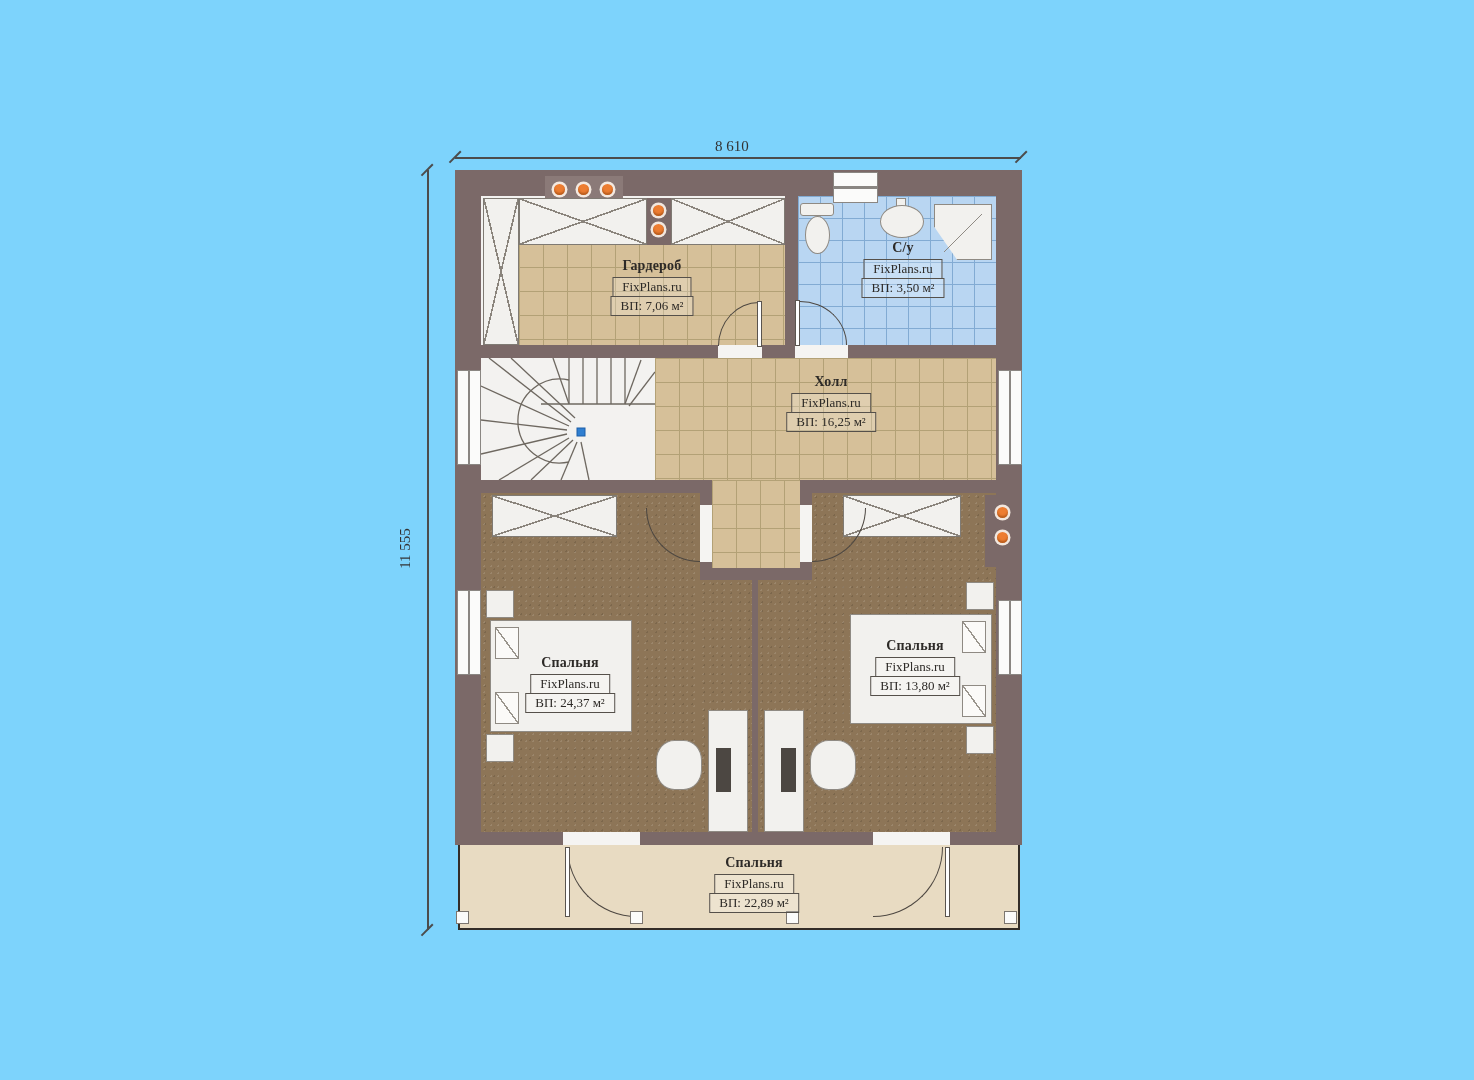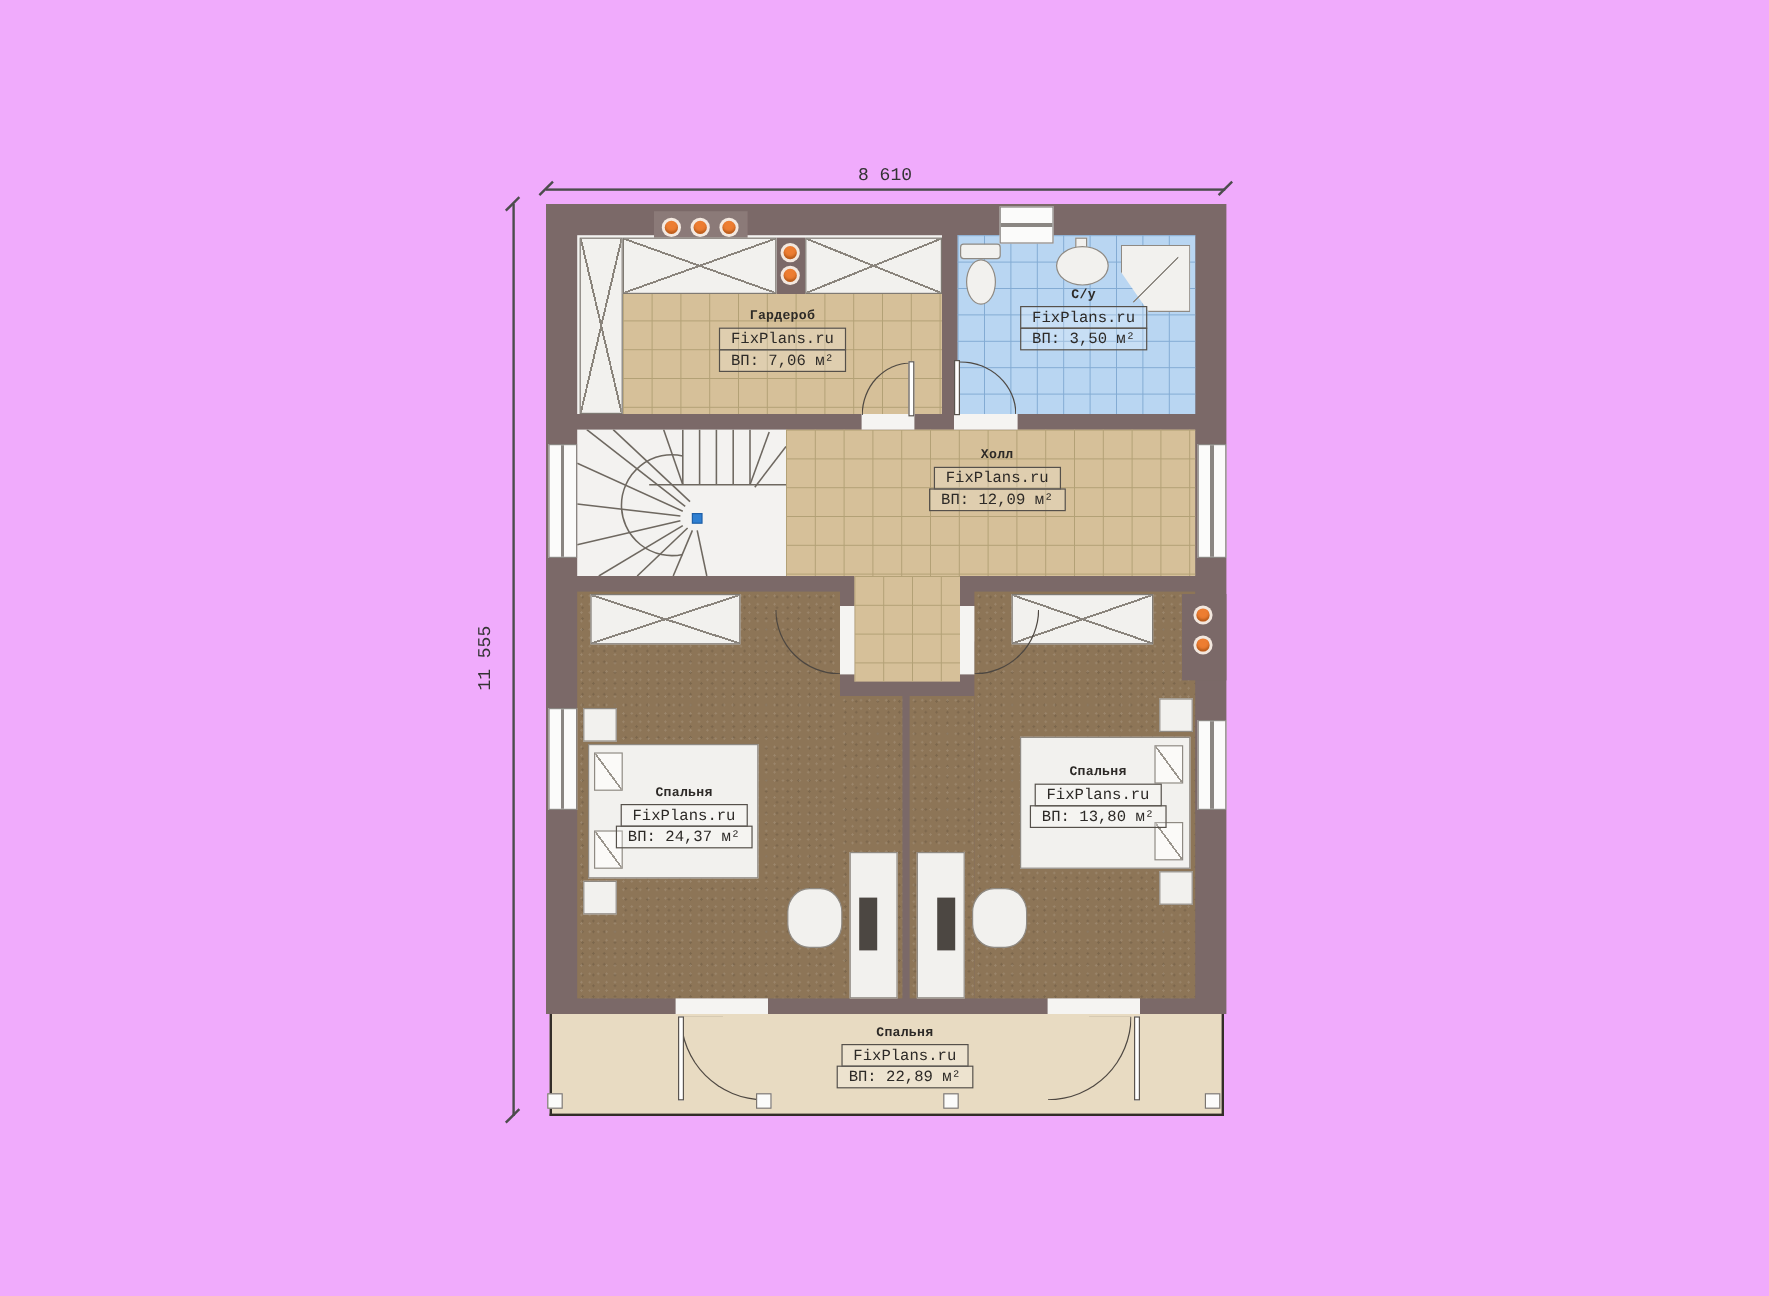--- a/index.html
+++ b/index.html
@@ -1,17 +1,17 @@
 <!DOCTYPE html>
 <html><head>
 <meta charset="utf-8">
 <style>
   html,body{margin:0;padding:0;background:#ffffff;}
-  #canvas{position:relative;width:1474px;height:1080px;background:#f0abfc;overflow:hidden;
-          font-family:Liberation Mono, monospace;}
+  #canvas{position:relative;width:1474px;height:1080px;background:#7dd3fc;overflow:hidden;
+          font-family:Liberation Serif, serif;}
   .abs{position:absolute;}
   
   .wall{background:#7b6968;}
   .wall-light{background:#8b7a78;}
   
   .floor-white{background:#f3f2f0;}
   .tan{background-color:#d6c099;
        background-image:linear-gradient(#b3a176 1px,transparent 1px),
                         linear-gradient(90deg,#b3a176 1px,transparent 1px);
        background-size:24px 24px;}
@@ -44,21 +44,21 @@
   .qarc.tr{border-left:none;border-bottom:none;border-top-right-radius:100% 100%;}
   .qarc.bl{border-right:none;border-top:none;border-bottom-left-radius:100% 100%;}
   .qarc.br{border-left:none;border-top:none;border-bottom-right-radius:100% 100%;}
   .leaf{position:absolute;background:#ffffff;border:1px solid #5a544e;box-sizing:border-box;}
   
   .dot{position:absolute;width:11px;height:11px;border-radius:50%;background:#ed7d31;
        box-shadow:0 0 0 2.5px rgba(255,245,235,.9), inset 0 -2px 2px rgba(120,50,0,.45);}
   
   .room-label{position:absolute;transform:translateX(-50%);display:flex;flex-direction:column;
               align-items:center;color:#2d2a27;z-index:40;}
-  .rl-name{font-weight:bold;font-size:11px;letter-spacing:.2px;margin-bottom:3px;white-space:nowrap;}
+  .rl-name{font-weight:bold;font-size:14px;letter-spacing:.2px;margin-bottom:3px;white-space:nowrap;}
   .rl-box{border:1px solid #55504a;padding:1px 9px;font-size:13px;background:rgba(255,255,255,.22);
           white-space:nowrap;}
   .rl-box + .rl-box{margin-top:-1px;}
   
   .dim-line-h{position:absolute;height:1.5px;background:#4c4c4c;}
   .dim-line-v{position:absolute;width:1.5px;background:#4c4c4c;}
   .tick{position:absolute;width:16px;height:1.6px;background:#4c4c4c;transform:rotate(-45deg);}
   .dim-text{position:absolute;font-size:15px;color:#333;white-space:nowrap;}
   .post{position:absolute;width:13px;height:13px;background:#fbfbfa;border:1px solid #7c766f;
         box-sizing:border-box;z-index:25;}
@@ -205,21 +205,21 @@
 
   <div class="room-label" style="left:903px;top:240px;">
     <div class="rl-name">С/у</div>
     <div class="rl-box">FixPlans.ru</div>
     <div class="rl-box">ВП: 3,50 м²</div>
   </div>
 
   <div class="room-label" style="left:831px;top:374px;">
     <div class="rl-name">Холл</div>
     <div class="rl-box">FixPlans.ru</div>
-    <div class="rl-box">ВП: 12,09 м²</div>
+    <div class="rl-box">ВП: 16,25 м²</div>
   </div>
 
   <div class="room-label" style="left:570px;top:655px;">
     <div class="rl-name">Спальня</div>
     <div class="rl-box">FixPlans.ru</div>
     <div class="rl-box">ВП: 24,37 м²</div>
   </div>
 
   <div class="room-label" style="left:915px;top:638px;">
     <div class="rl-name">Спальня</div>

